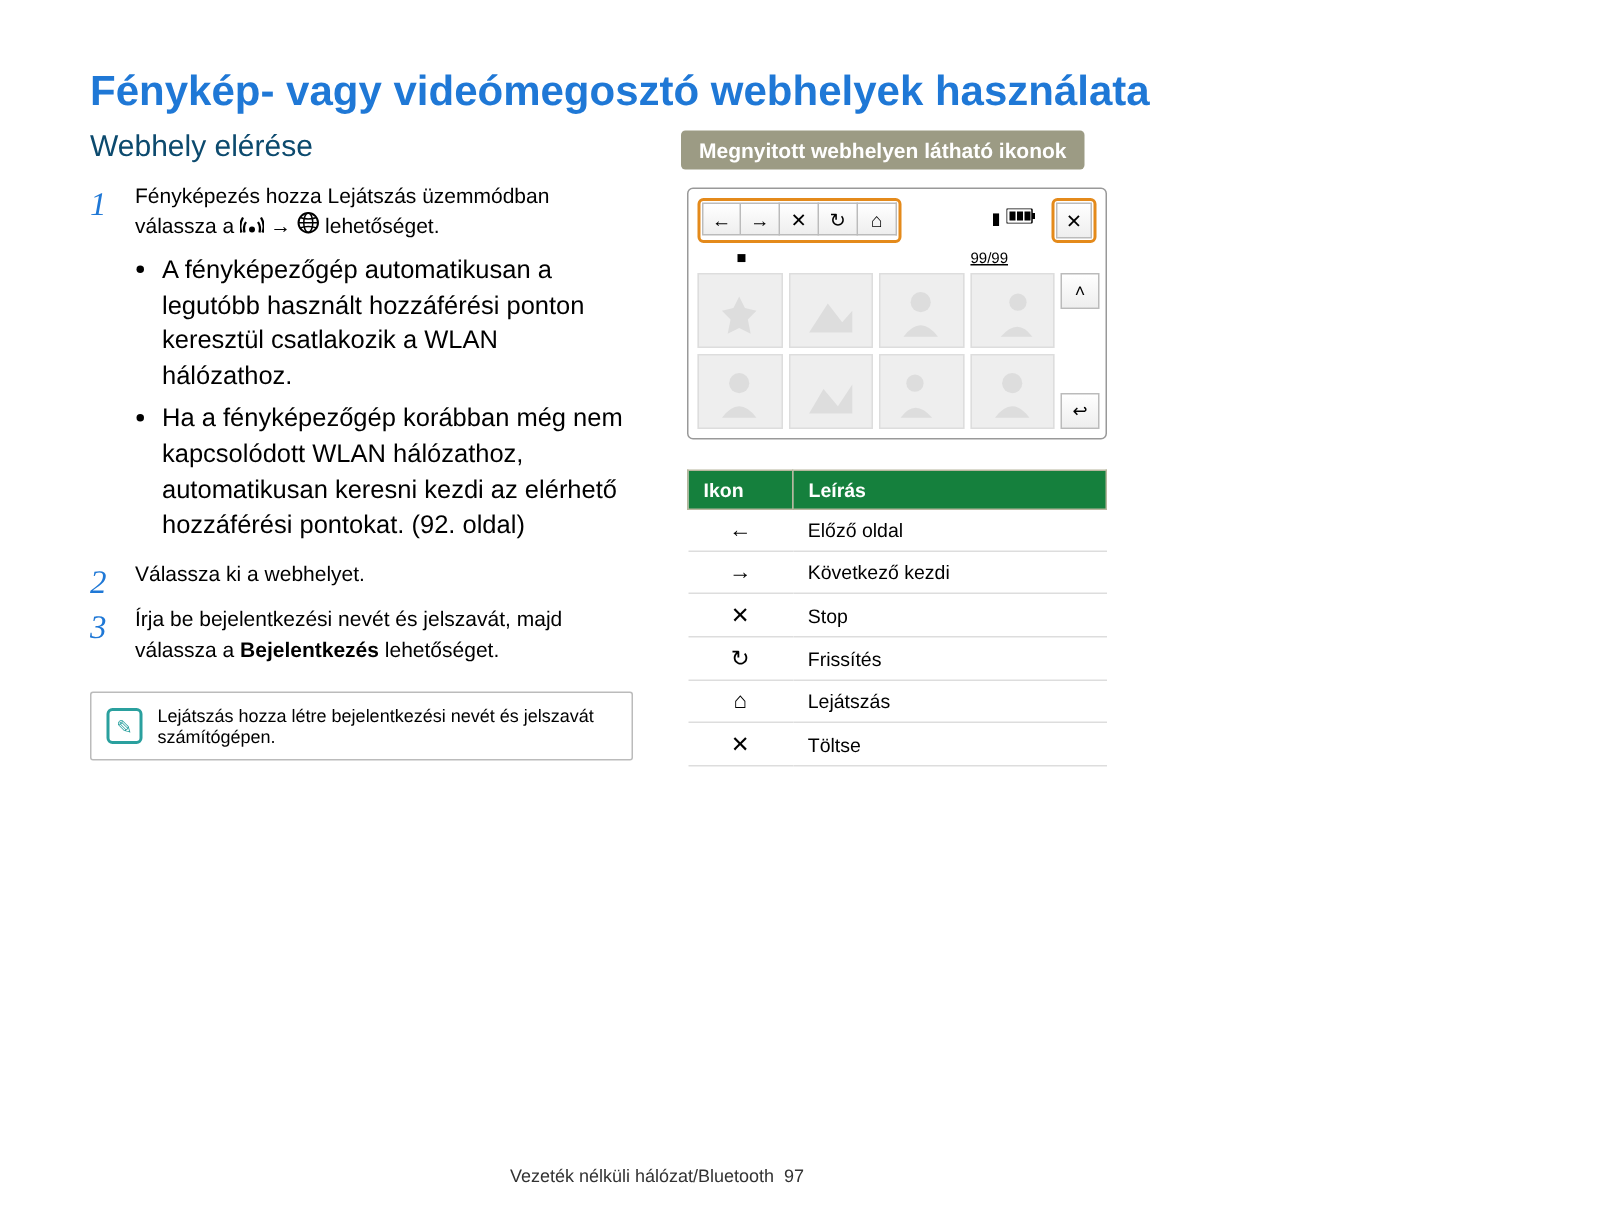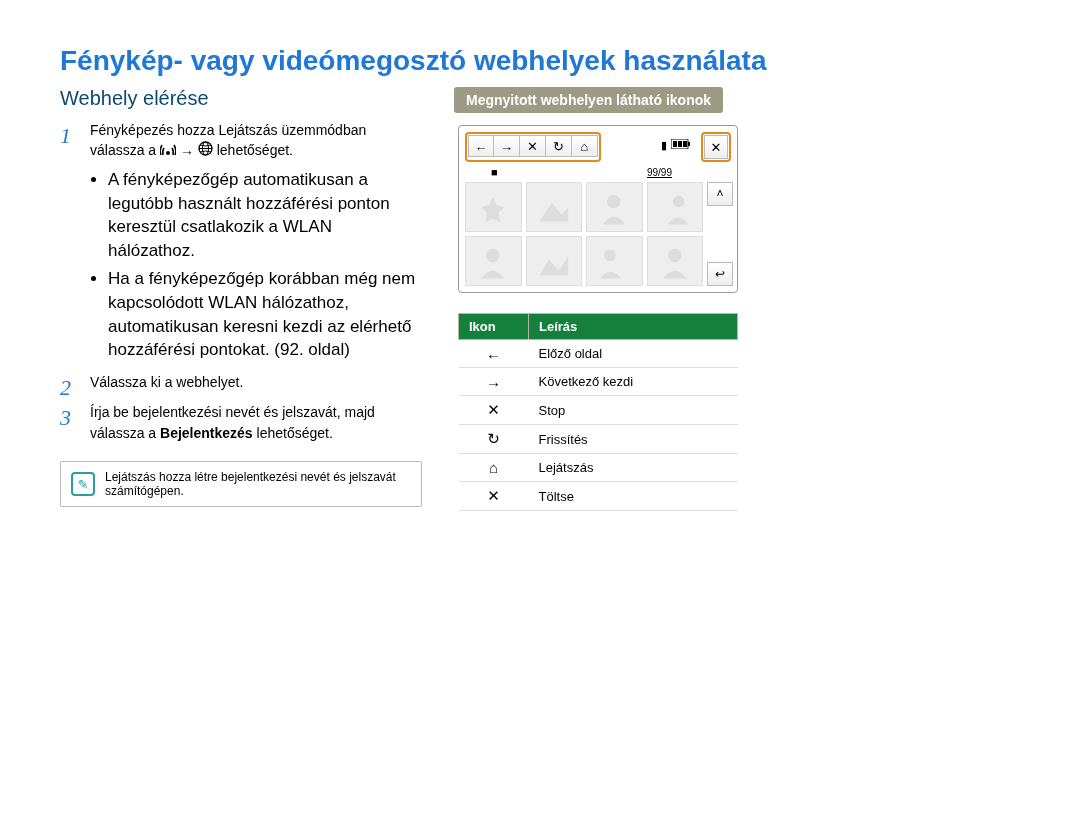--- a/index.html
+++ b/index.html
@@ -445,13 +445,16 @@
           </tr>
           <tr>
             <td class="ic">✕</td>
             <td>Töltse</td>
           </tr>
         </tbody>
       </table>
     </div>
   </div>
 
+  <div class="footer">
+    <span>Vezeték nélküli hálózat/Bluetooth</span>&nbsp;&nbsp;<span class="pnum">97</span>
+  </div>
 </div>
 
 </body></html>

